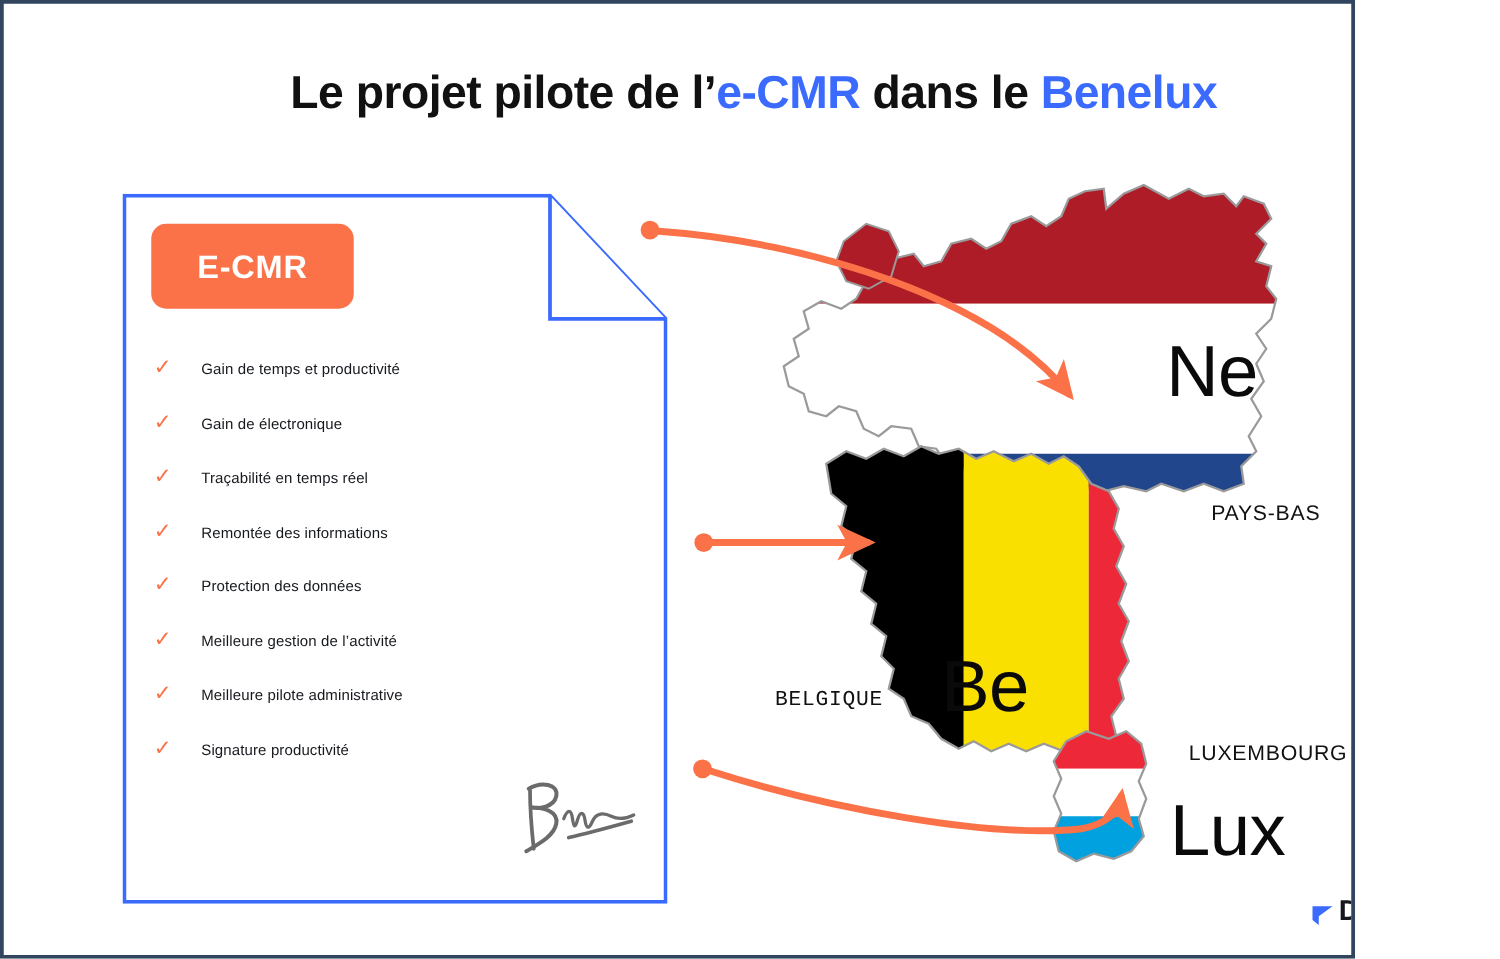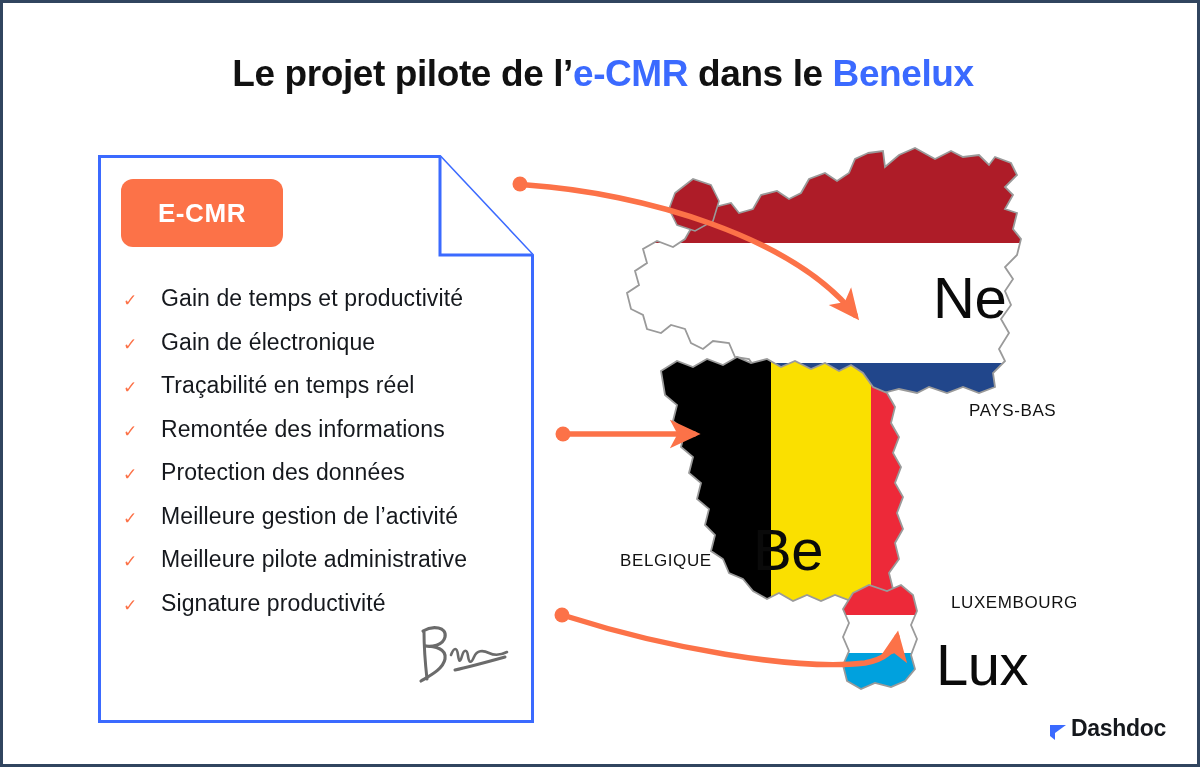--- a/index.html
+++ b/index.html
@@ -5,21 +5,21 @@
   html, body {
     margin: 0;
     padding: 0;
     background: #ffffff;
   }
   body {
     font-family: "Liberation Sans", sans-serif;
   }
   #canvas {
     position: relative;
-    width: 1200px;
+    width: 1084px;
     height: 767px;
     background: #ffffff;
     box-sizing: border-box;
     border: 3px solid #31455f;
     overflow: hidden;
   }
 
   
   #title {
     position: absolute;
@@ -79,21 +79,21 @@
     height: 43.5px;
   }
   .feature-check {
     width: 38px;
     color: #fc7248;
     font-size: 17px;
     line-height: 1;
     flex: 0 0 38px;
   }
   .feature-label {
-    font-size: 23px;
+    font-size: 12px;
     color: #15181d;
     letter-spacing: 0.1px;
   }
 
   
   #signature {
     position: absolute;
     left: 408px;
     top: 616px;
     width: 110px;
@@ -111,21 +111,21 @@
 
   
   .country-caption {
     position: absolute;
     font-size: 17px;
     color: #111111;
     letter-spacing: 0.6px;
     white-space: nowrap;
   }
   #caption-nl { left: 966px; top: 398px; }
-  #caption-be { left: 617px; top: 548px; }
+  #caption-be { left: 617px; top: 548px; font-family: Liberation Mono, monospace; }
   #caption-lu { left: 948px; top: 590px; }
 
   
   .country-abbr {
     position: absolute;
     font-size: 58px;
     color: #0a0a0a;
     letter-spacing: -0.5px;
     white-space: nowrap;
     line-height: 1;

